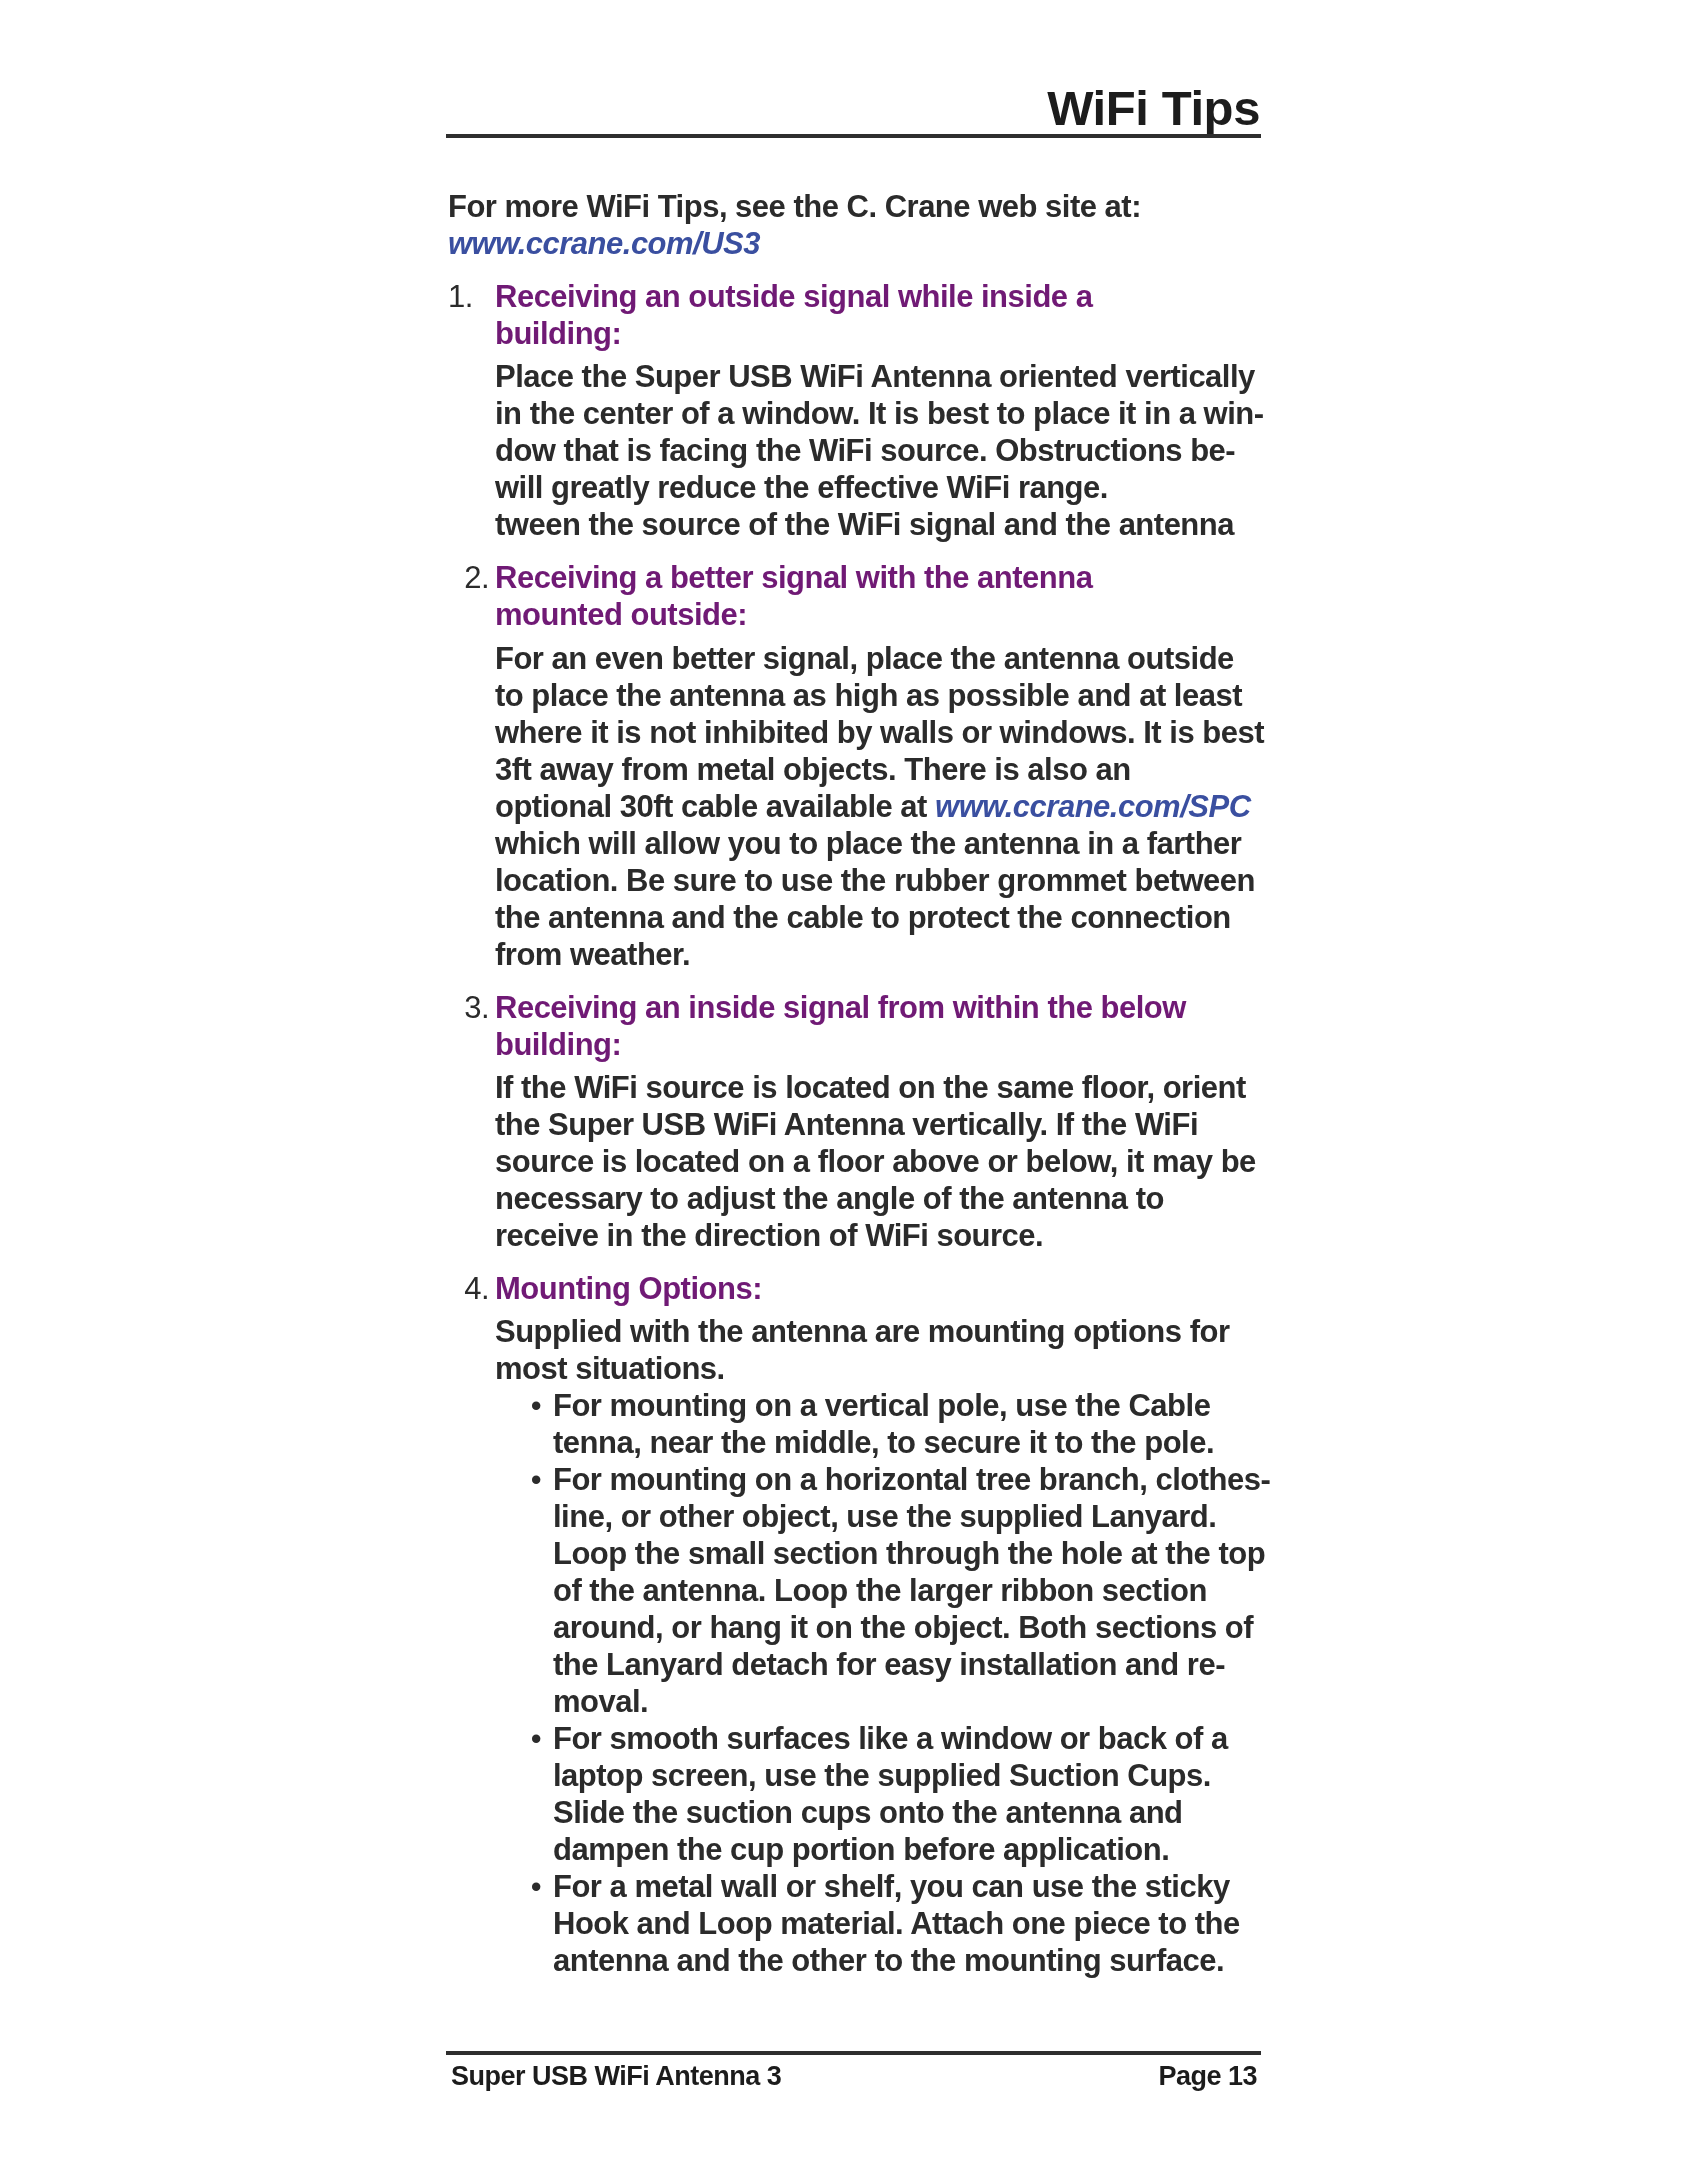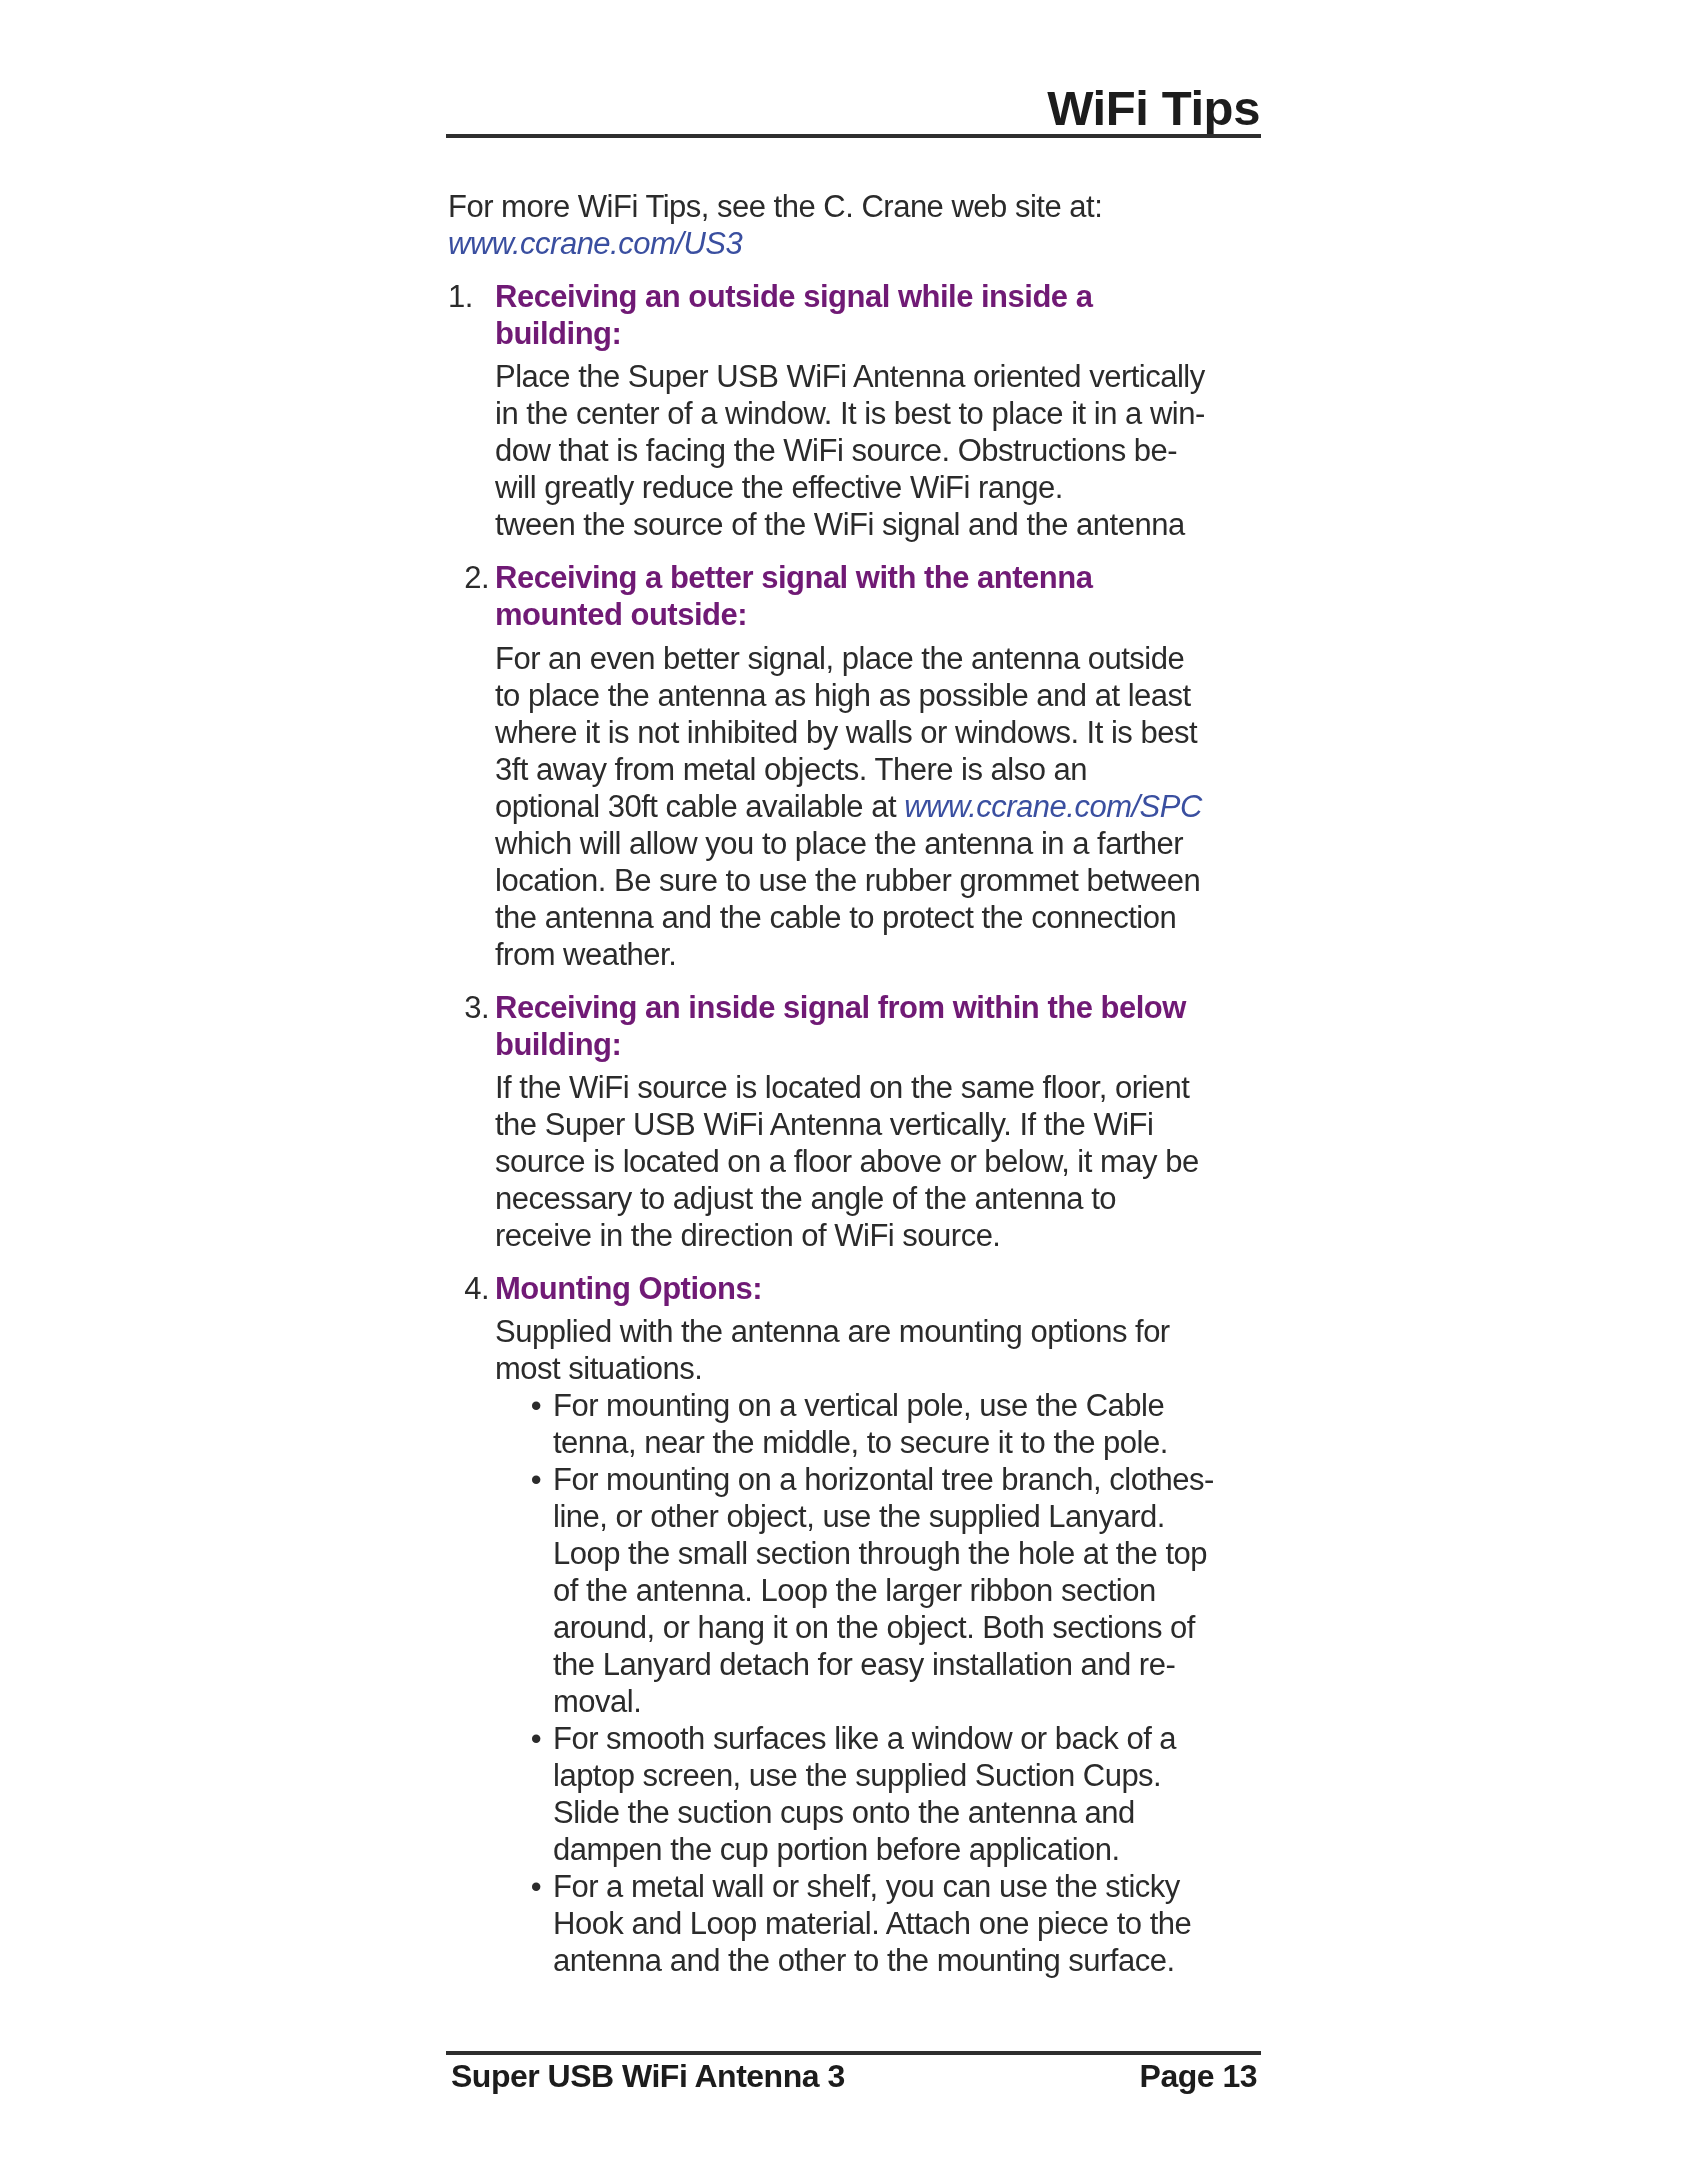--- a/index.html
+++ b/index.html
@@ -15,38 +15,38 @@
   }
   .rule {
     position: absolute; left: 446px; width: 815px; height: 3.6px; background: #2e2e2e;
   }
   .rule.top { top: 134px; }
   .rule.bottom { top: 2051px; }
   .column {
     position: absolute; left: 448px; top: 188px; width: 815px;
     font-size: 31px; line-height: 37px; letter-spacing: -0.5px;
   }
-  .line { display: block; white-space: nowrap; height: 37px; }
+  .line { display: block; white-space: nowrap; height: 37px; font-weight: bold; }
   .link { color: #3a4fa0; font-style: italic; }
   .intro { margin-bottom: 16px; }
   .item { position: relative; padding-left: 47px; margin-bottom: 16px; }
   .item-num {
     position: absolute; left: 0; top: 0; width: 41px; text-align: right;
     font-weight: normal; color: #2b2b2b;
   }
   .item-num.first { text-align: left; }
   .item-heading { font-weight: bold; color: #701a75; margin-bottom: 6.3px; }
   .bullets { margin: 0; padding: 0; list-style: none; }
   .bullet { position: relative; padding-left: 58px; }
   .bullet-dot {
     position: absolute; left: 32px; top: 0; width: 18px; text-align: center; color: #2b2b2b;
   }
   .footer {
     position: absolute; left: 451px; width: 806px; top: 2060px;
-    font-size: 32px; font-weight: bold; color: #1c1c1c; letter-spacing: -0.5px;
+    font-size: 27px; font-weight: bold; color: #1c1c1c; letter-spacing: -0.5px;
     line-height: 32px; display: flex; justify-content: space-between;
   }
   .cut-line {
     position: absolute; left: 9px; top: 2166px; width: 573px; height: 7.2px; overflow: hidden;
     font-size: 10.7px; color: #9a9a9a; white-space: nowrap; opacity: 0.55;
   }
 </style>
 </head>
 <body>
 

